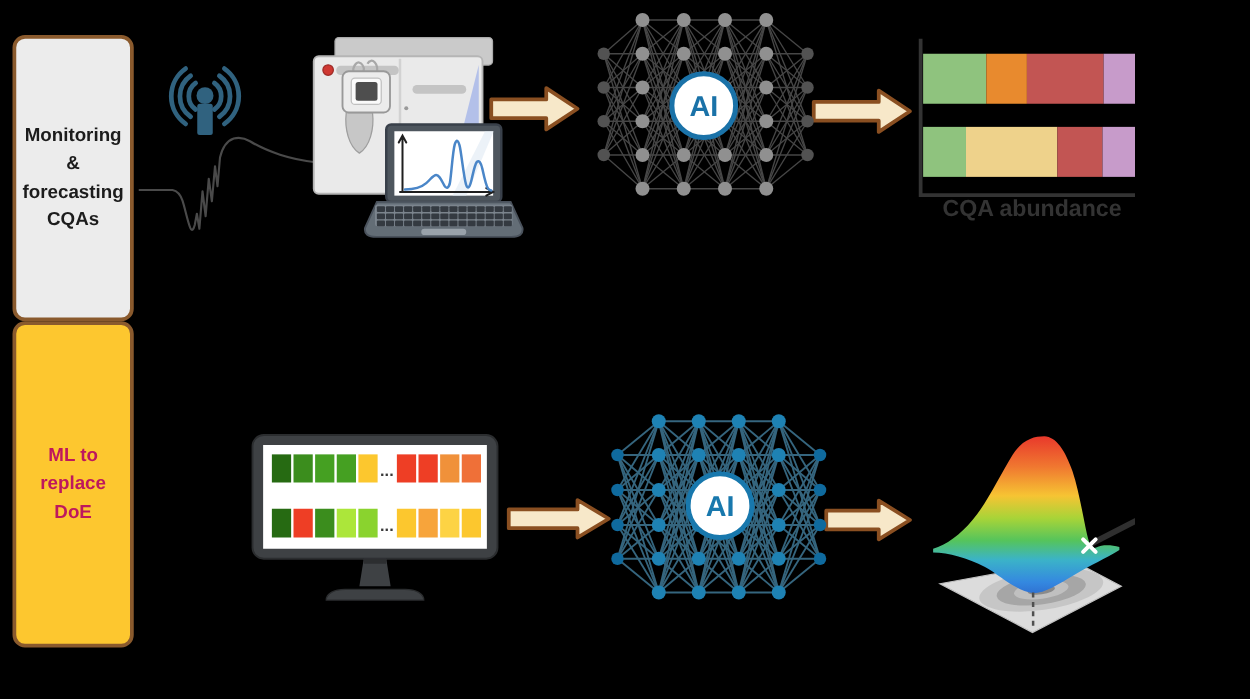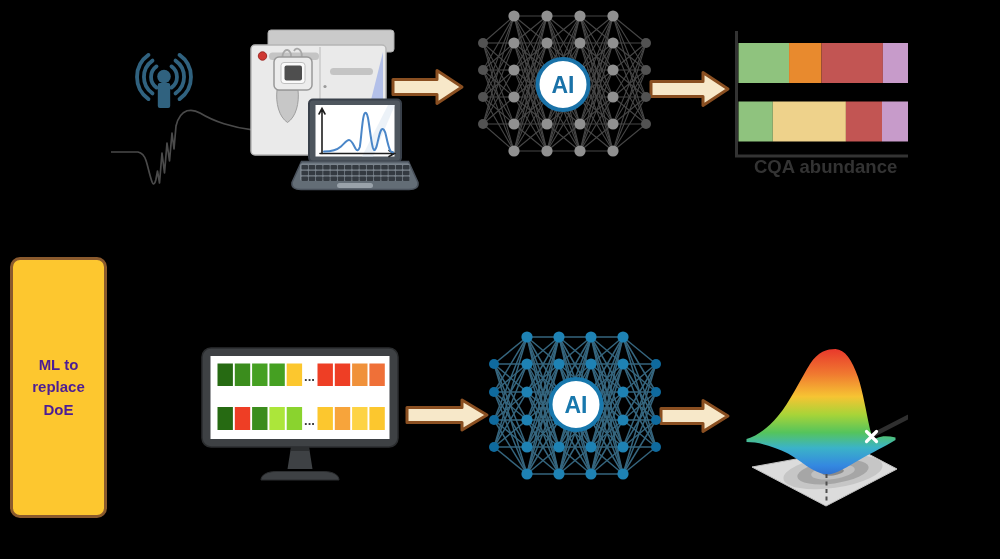--- a/index.html
+++ b/index.html
@@ -578,18 +578,24 @@
         <ellipse cx="833" cy="472" rx="22" ry="7" fill="#c0c0c0"></ellipse>
         <ellipse cx="833" cy="472" rx="11" ry="3.5" fill="#8a8a8a"></ellipse>
       </g>
       <path fill="url(#surfGrad)" d="M746.5,439 C757,436 768,428 778,416 C790,402 800,380 810,364 C818,351.5 827,349 835.5,349 C845,349.5 852,360 858,377 C863,392 866,411 869.5,427 C871.5,436 873.5,439.5 877,438 C882,435.5 889,436 895.5,437.5 L895.5,440 C884,447 873,452 860,459.5 C847,467 836,474.5 826.5,474.5 C813,473 800,460 788,453.5 C774,446.5 759,442 746.5,442 Z"></path>
       <path d="M826.5,474 V504" fill="none" stroke="#4f4f4f" stroke-width="2" stroke-dasharray="4 3.5"></path>
       <line x1="874" y1="434.5" x2="923.5" y2="409" stroke="#2f2f2f" stroke-width="4.5" stroke-linecap="round"></line>
       <path d="M866.5,431.5 L876.5,441.5 M876.5,431.5 L866.5,441.5" stroke="#ffffff" stroke-width="3.2" stroke-linecap="round"></path>
     </g>
   </svg>
 
-  <div id="box2" class="sidebox" style="background: rgb(253, 199, 47); border-color: rgb(138, 90, 45); color: #4c1d95;">
+  <div id="box1" class="sidebox" style="background: rgb(236, 236, 236); border-color: rgb(138, 90, 45); color: rgb(28, 28, 28);">
+    <div class="lbl">Monitoring
+&amp;
+forecasting
+CQAs</div>
+  </div>
+  <div id="box2" class="sidebox" style="background: rgb(253, 199, 47); border-color: rgb(138, 90, 45); color: #be185d;">
     <div class="lbl">ML to
 replace
 DoE</div>
   </div>
 </div>
 
 </body></html>

